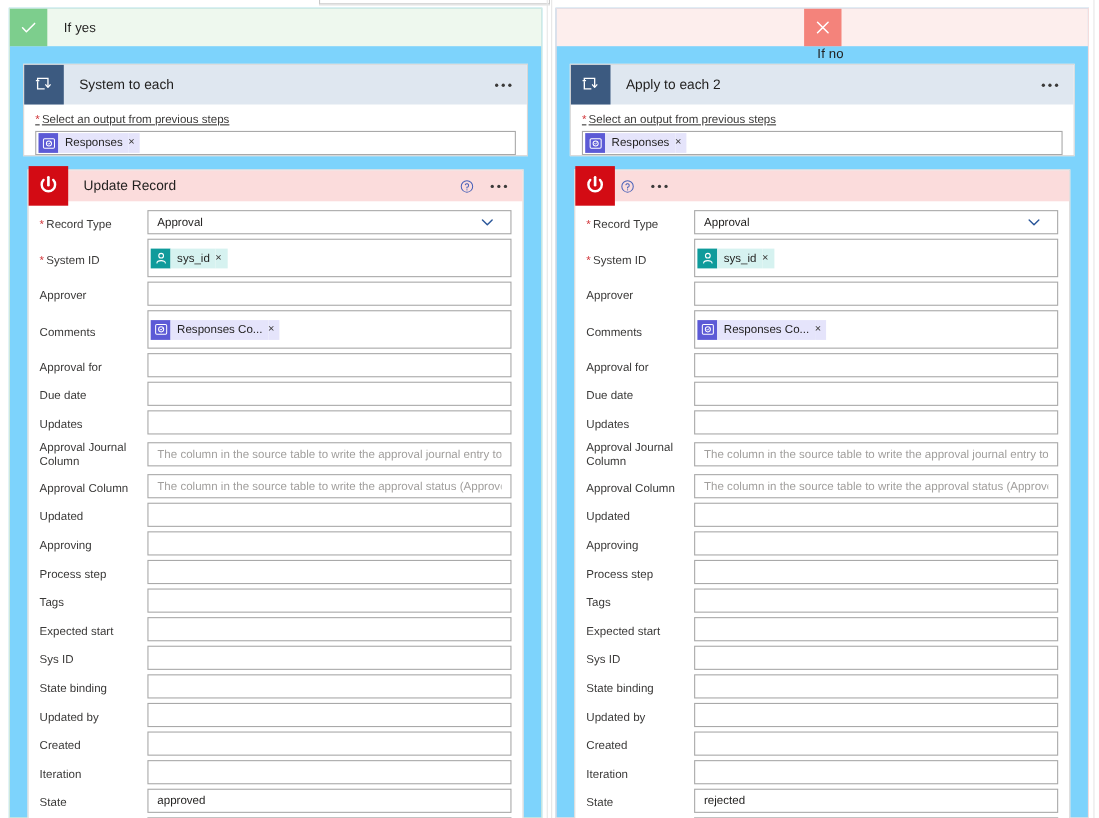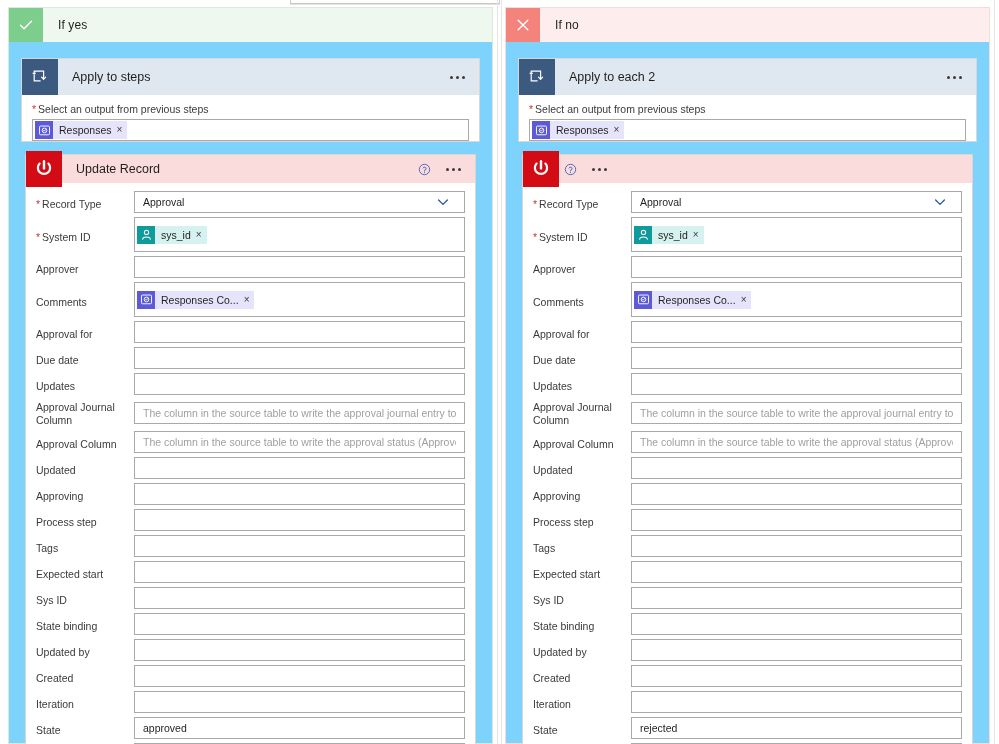--- a/index.html
+++ b/index.html
@@ -39,21 +39,21 @@
   }
   .branch.yes { left: 8px;  width: 485px; border: 1px solid #d9ead9; }
   .branch.no  { left: 505px; width: 485px; border: 1px solid #f5dcdc; }
 
   .branch-header {
     display: flex;
     align-items: center;
     height: 34px;
   }
   .branch.yes .branch-header { background: #eef8ee; }
-  .branch.no  .branch-header { background: #fdeeed; }
+  .branch.no  .branch-header { background: #fdeeed; flex-direction: column; }
 
   .branch-badge {
     width: 34px; height: 34px;
     display: flex; align-items: center; justify-content: center;
     flex: 0 0 34px;
   }
   .branch.yes .branch-badge { background: #7dce8d; }
   .branch.no  .branch-badge { background: #f4837b; }
   .branch-badge svg { display:block; }
 
@@ -104,20 +104,21 @@
     background: #3b3a39; display: block;
   }
 
   .loop-content { padding: 8px 10px 0 10px; }
 
   .req-label {
     font-size: 10.5px;
     color: #3b3a39;
     margin-bottom: 3px;
     line-height: 13px;
+    text-decoration: underline;
   }
   .req-star { color: #d13438; margin-right: 2px; }
 
   .picker-box {
     height: 22px;
     border: 1px solid #a9a9a9;
     background: #fff;
     display: flex; align-items: center;
     padding: 0 2px;
   }
@@ -264,21 +265,21 @@
           <div class="loop-card">
             <div class="loop-header">
               <div class="loop-icon">
                 <svg width="18" height="18" viewBox="0 0 18 18">
                   <path d="M3.2 6.2 L3.2 3.2 L12.6 3.2 L12.6 11 " fill="none" stroke="#ffffff" stroke-width="1.2" stroke-linejoin="miter"></path>
                   <path d="M10.6 9.1 L12.6 11.4 L14.6 9.1" fill="none" stroke="#ffffff" stroke-width="1.2" stroke-linecap="round" stroke-linejoin="round"></path>
                   <path d="M3.2 6.2 L3.2 12.8 L9.6 12.8" fill="none" stroke="#ffffff" stroke-width="1.2"></path>
                   <path d="M1.6 5.3 L4.8 5.3" fill="none" stroke="#ffffff" stroke-width="1.2"></path>
                 </svg>
               </div>
-              <div class="loop-title">Apply to steps</div>
+              <div class="loop-title">System to each</div>
               <div class="ellipsis-btn" title="More commands">
                 <i></i>
                 <i></i>
                 <i></i>
               </div>
             </div>
             <div class="loop-content">
               <div class="req-label"><span class="req-star">*</span><span>Select an output from previous steps</span></div>
               <div class="picker-box">
                 <span class="token forms">

